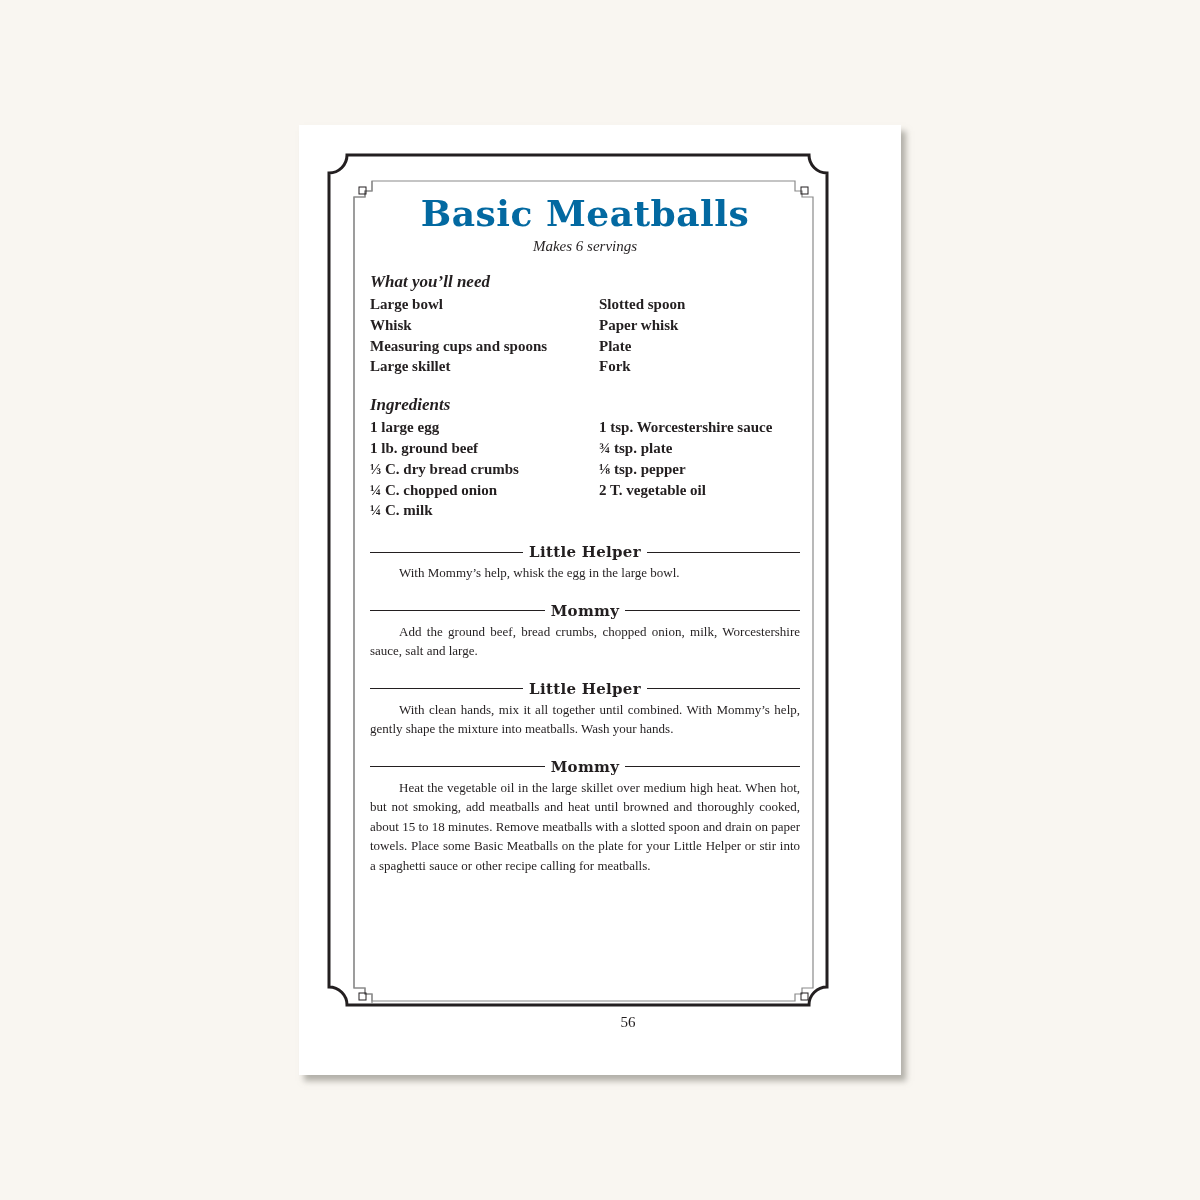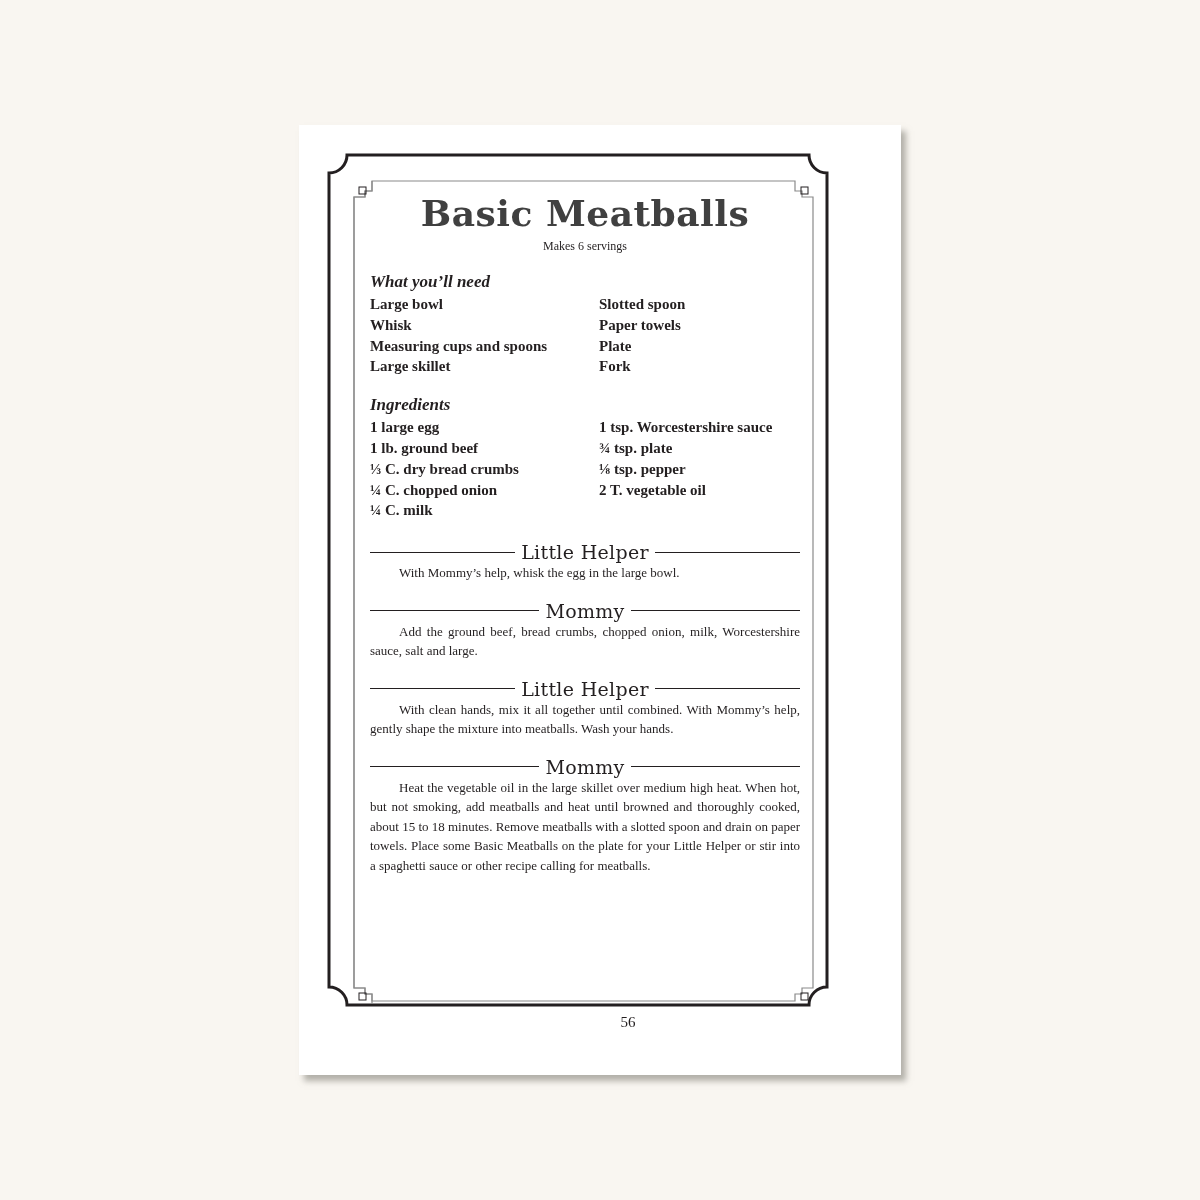--- a/index.html
+++ b/index.html
@@ -35,25 +35,26 @@
       color: #231f20;
     }
     .title {
       text-align: center;
       font-family: "DejaVu Serif", "Liberation Serif", serif;
       font-weight: bold;
       font-size: 36px;
       letter-spacing: 0.5px;
       line-height: 40px;
       margin: 0;
-      color: #404040;
+      color: #0369a1;
     }
     .subtitle {
       text-align: center;
-      font-size: 12px;
+      font-style: italic;
+      font-size: 15px;
       line-height: 18px;
       margin-top: 4px;
     }
     .section-head {
       font-style: italic;
       font-weight: bold;
       font-size: 17px;
       line-height: 20px;
     }
     .tools-head { margin-top: 17px; }
@@ -65,22 +66,22 @@
       font-size: 15px;
       line-height: 20.8px;
       margin-top: 2px;
     }
     .two-col .col { display: flex; flex-direction: column; }
     .step-head {
       display: flex;
       align-items: center;
       margin-top: 19px;
       font-family: "DejaVu Serif", "Liberation Serif", serif;
-      font-weight: normal;
-      font-size: 19px;
+      font-weight: bold;
+      font-size: 15px;
       line-height: 18px;
       letter-spacing: 0.3px;
     }
     .step-head .rule {
       flex: 1;
       height: 0;
       border-top: 1.3px solid #231f20;
     }
     .step-head .label { padding: 0 6px; }
     .step-text {
@@ -134,21 +135,21 @@
     <div class="section-head tools-head">What you’ll need</div>
     <div class="two-col">
       <div class="col">
         <span>Large bowl</span>
         <span>Whisk</span>
         <span>Measuring cups and spoons</span>
         <span>Large skillet</span>
       </div>
       <div class="col">
         <span>Slotted spoon</span>
-        <span>Paper towels</span>
+        <span>Paper whisk</span>
         <span>Plate</span>
         <span>Fork</span>
       </div>
     </div>
 
     <div class="section-head ing-head">Ingredients</div>
     <div class="two-col">
       <div class="col">
         <span>1 large egg</span>
         <span>1 lb. ground beef</span>

